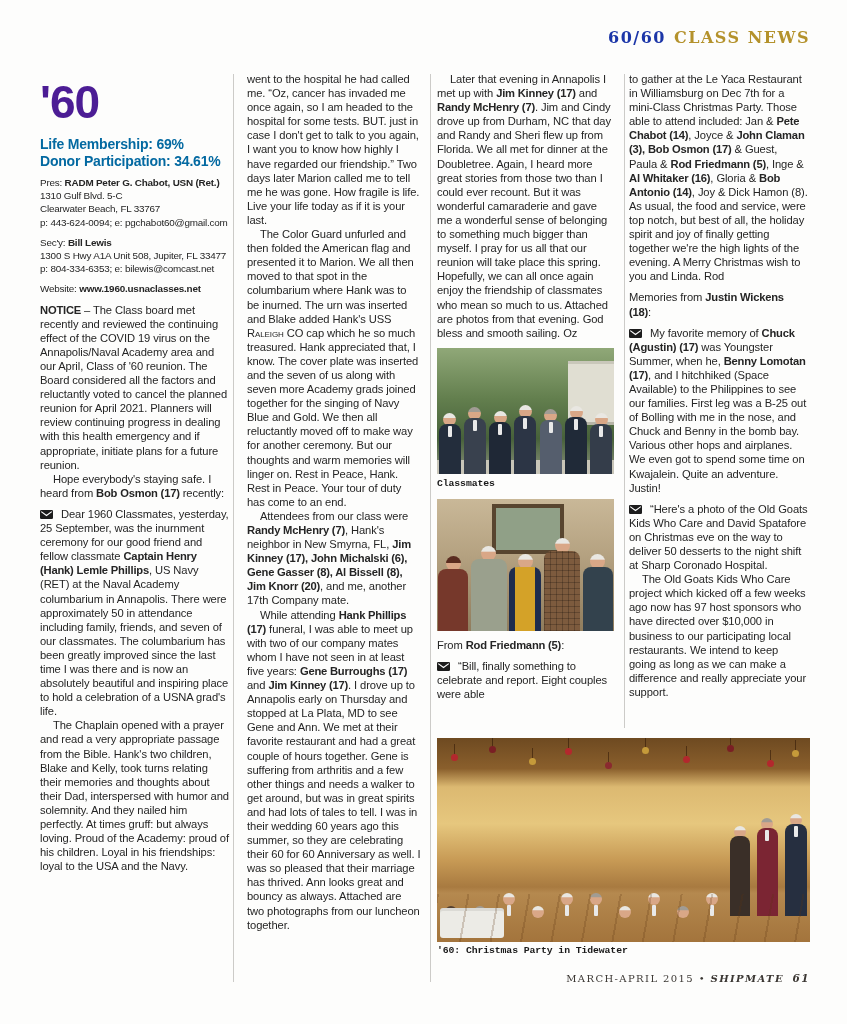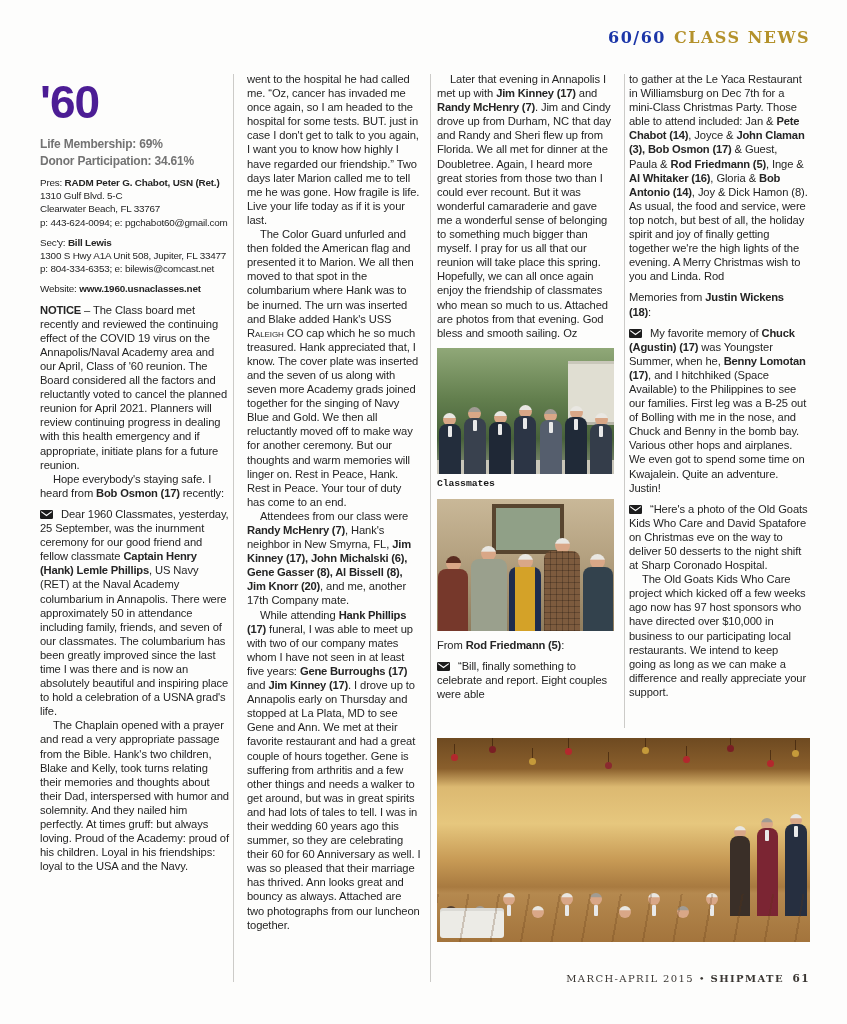--- a/index.html
+++ b/index.html
@@ -22,21 +22,21 @@
   
   .col { position:absolute; font-size:11.2px; line-height:14.1px; letter-spacing:-0.1px; }
   .col-1 { left:40px;  top:78px; width:190px; }
   .col-2 { left:247px; top:72px; width:174px; }
   .col-3 { left:437px; top:72px; width:177px; }
   .col-4 { left:629px; top:72px; width:179px; }
 
   
   .class-year { font-size:46px; font-weight:bold; color:#4c1d95; letter-spacing:-1px; line-height:48px; margin:0 0 10px; }
   .para { margin:0; }
-  .para.memb { color:#737373; font-weight:bold; font-size:12px; line-height:16.5px; letter-spacing:-0.2px; }
+  .para.memb { color:#0369a1; font-weight:bold; font-size:14px; line-height:16.5px; letter-spacing:-0.2px; }
   .para.addr { font-size:9.9px; line-height:13.2px; letter-spacing:-0.2px; white-space:nowrap; }
   .para.gap { margin-top:7px; }
   .para.indent { text-indent:13px; }
   .para b { letter-spacing:-0.2px; }
   .sc { font-variant:small-caps; }
 
   .mail-icon { display:inline-block; margin-right:5px; }
   .mail-icon svg { vertical-align:-1px; }
 
   
@@ -111,21 +111,21 @@
   .ph3 .person:nth-child(18) .body { height:96px; width:22px; background:#2b3547; }
   .ph3 .person:nth-child(19) .body { height:86px; width:21px; background:#8a93a3; }
   .ph3 .person:nth-child(20) .body { height:92px; width:22px; background:#233042; }
   .ph3 .person:nth-child(21) .body { height:84px; width:21px; background:#713041; }
   .ph3 .person:nth-child(22) .body { height:95px; width:22px; background:#3c4a61; }
   .ph3 .person:nth-child(23) .body { height:88px; width:22px; background:#27354a; }
 
   
   .footer { position:absolute; right:37px; top:972px; font-family:"DejaVu Serif", serif;
     font-size:10px; letter-spacing:1.4px; color:#3b3733; }
-  .footer b { letter-spacing:1.4px; }
+  .footer b { letter-spacing:1.4px;font-style:italic; }
   .footer .pg { font-size:10.5px; margin-left:4px; }
 </style>
 </head>
 <body>
 
 <div class="page">
 
   <div class="header">
     <span class="h-blue">60/60</span><span class="h-gold">CLASS NEWS</span>
   </div>
@@ -329,20 +329,21 @@
             <div class="head hg"></div>
             <div class="body suit"></div>
           </div>
         <div class="person">
             <div class="head hw"></div>
             <div class="body suit"></div>
           </div>
       </div>
       <div class="ph3-table"></div>
     </div>
+    <div class="caption">'60: Christmas Party in Tidewater</div>
   </div>
 
   <div class="footer">
     <span>MARCH-APRIL 2015</span>
     <span>•</span>
     <b>SHIPMATE</b>
     <b class="pg">61</b>
   </div>
 
 </div>

